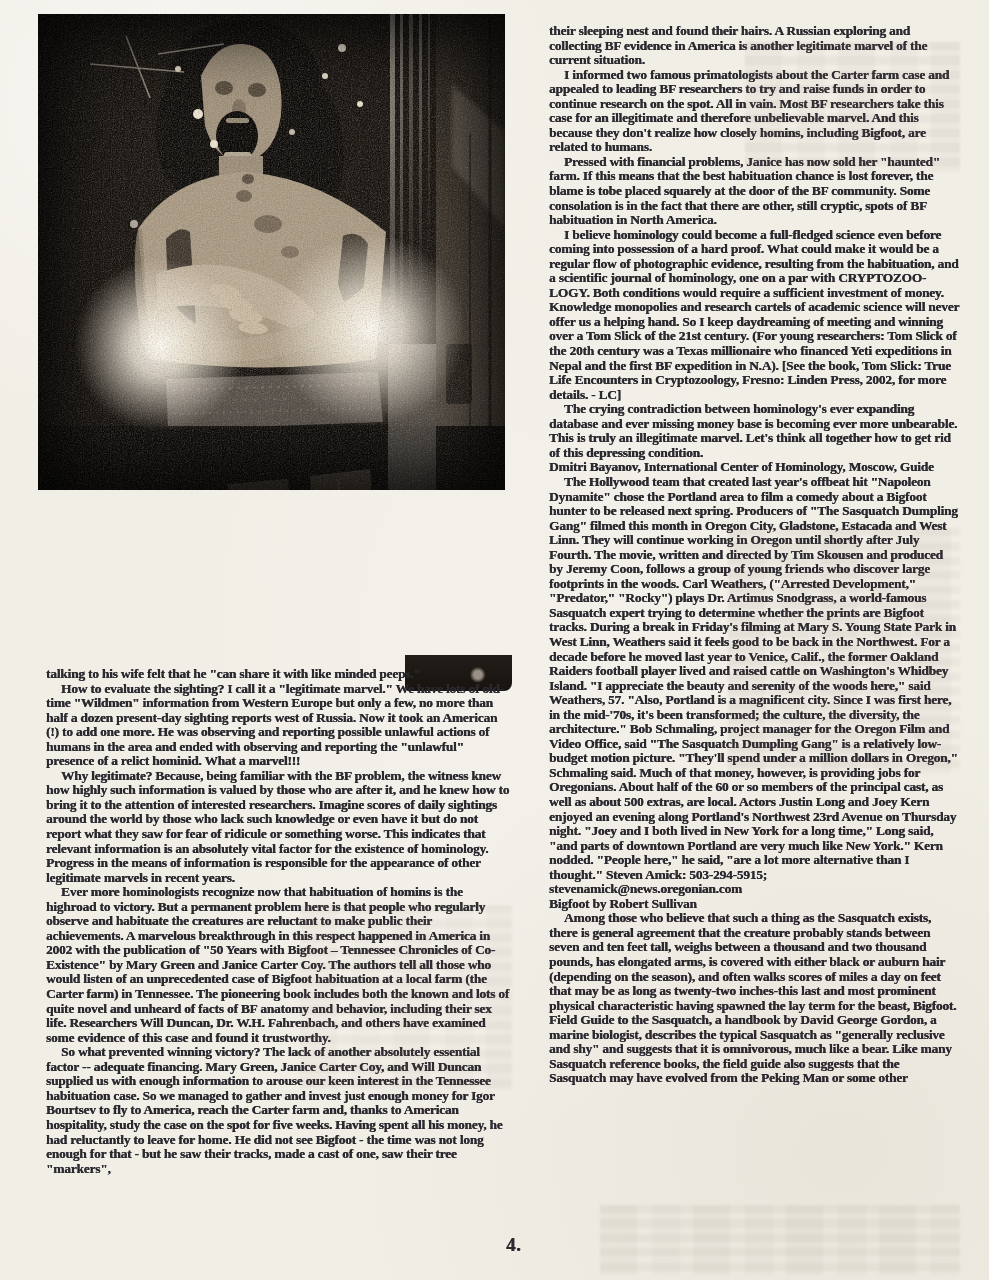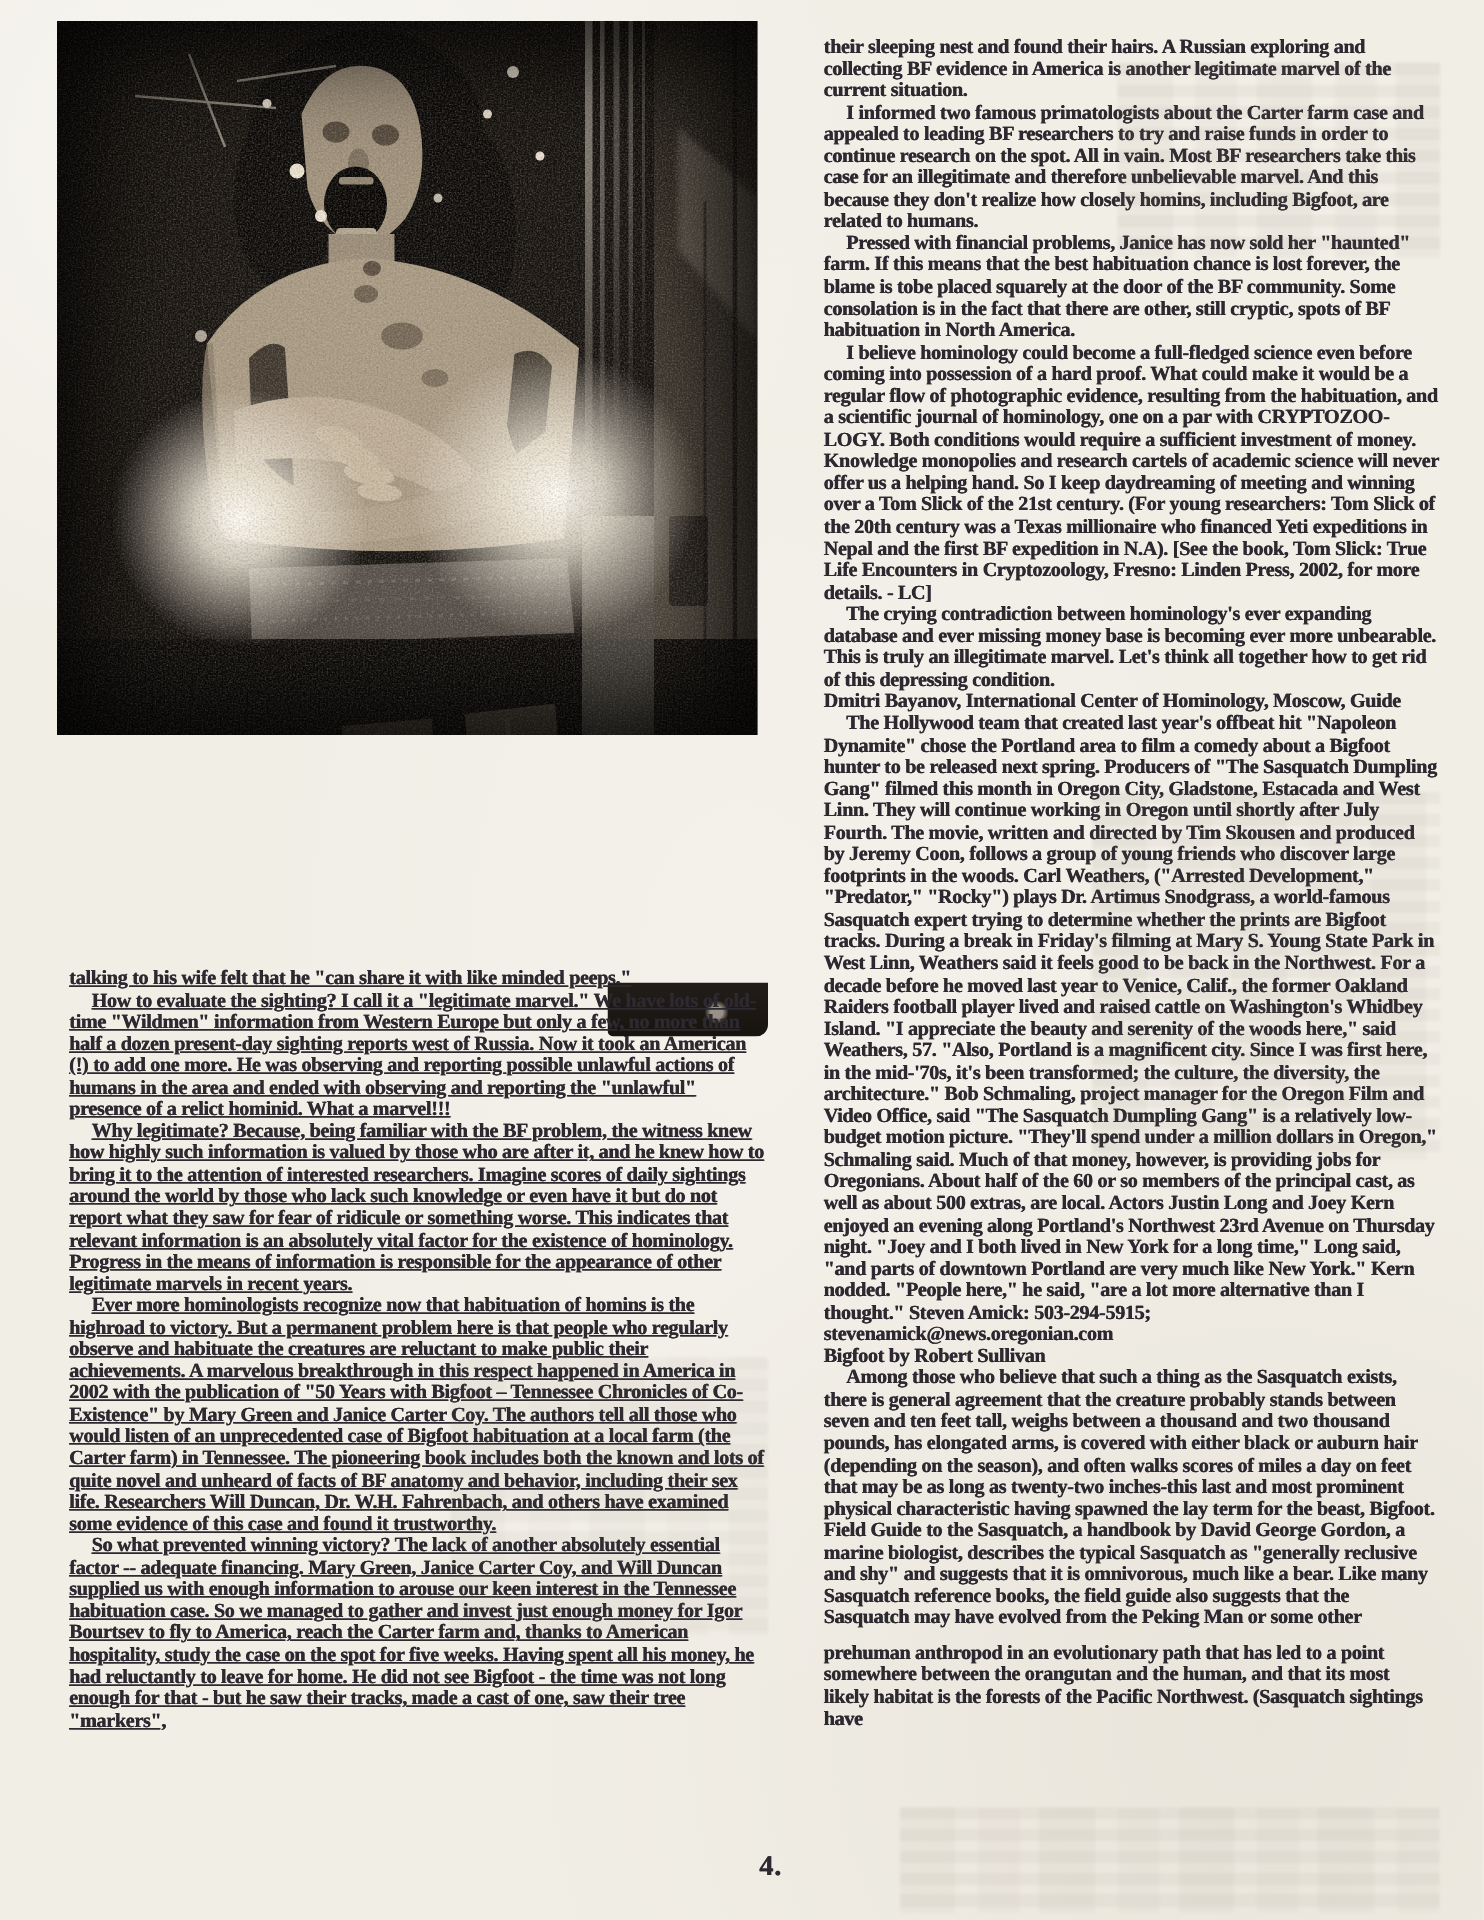--- a/index.html
+++ b/index.html
@@ -52,21 +52,21 @@
 
   
   .textcol{position:absolute;font-size:13.4px;line-height:14.55px;letter-spacing:-0.2px;}
   .textcol .para{
     margin:0;text-indent:15px;
     text-shadow:0.35px 0 0 currentColor; 
   }
   .para.cont,.para.head,.para.line,.para.sig,.para.contgap{text-indent:0;}
   .para.head{margin-top:14px;}
   .para.contgap{margin-top:9px;}
-  .col-left-text{left:46px;top:645px;width:464px;text-decoration:underline;}
+  .col-left-text{left:46px;top:667px;width:464px;}
   .col-right-text{left:549px;top:24px;width:410px;}
 
   .page-number{
     position:absolute;left:506px;top:1234px;font-size:19px;letter-spacing:0.5px;
     text-shadow:0.4px 0 0 currentColor;
   }
 
   
   .ghost{
     position:absolute;pointer-events:none;filter:blur(1px);opacity:0.55;
@@ -237,21 +237,20 @@
 
   <p class="para cont">their sleeping nest and found their hairs. A Russian exploring and collecting BF evidence in America is another legitimate marvel of the current situation.</p>
       <p class="para body">I informed two famous primatologists about the Carter farm case and appealed to leading BF researchers to try and raise funds in order to continue research on the spot. All in vain. Most BF researchers take this case for an illegitimate and therefore unbelievable marvel. And this because they don't realize how closely homins, including Bigfoot, are related to humans.</p>
       <p class="para body">Pressed with financial problems, Janice has now sold her "haunted" farm. If this means that the best habituation chance is lost forever, the blame is tobe placed squarely at the door of the BF community. Some consolation is in the fact that there are other, still cryptic, spots of BF habituation in North America.</p>
       <p class="para body">I believe hominology could become a full-fledged science even before coming into possession of a hard proof. What could make it would be a regular flow of photographic evidence, resulting from the habituation, and a scientific journal of hominology, one on a par with CRYPTOZOO-LOGY. Both conditions would require a sufficient investment of money. Knowledge monopolies and research cartels of academic science will never offer us a helping hand. So I keep daydreaming of meeting and winning over a Tom Slick of the 21st century. (For young researchers: Tom Slick of the 20th century was a Texas millionaire who financed Yeti expeditions in Nepal and the first BF expedition in N.A). [See the book, Tom Slick: True Life Encounters in Cryptozoology, Fresno: Linden Press, 2002, for more details. - LC]</p>
       <p class="para body">The crying contradiction between hominology's ever expanding database and ever missing money base is becoming ever more unbearable. This is truly an illegitimate marvel. Let's think all together how to get rid of this depressing condition.</p>
       <p class="para sig">Dmitri Bayanov, International Center of Hominology, Moscow, Guide</p>
       <p class="para body">The Hollywood team that created last year's offbeat hit "Napoleon Dynamite" chose the Portland area to film a comedy about a Bigfoot hunter to be released next spring. Producers of "The Sasquatch Dumpling Gang" filmed this month in Oregon City, Gladstone, Estacada and West Linn. They will continue working in Oregon until shortly after July Fourth. The movie, written and directed by Tim Skousen and produced by Jeremy Coon, follows a group of young friends who discover large footprints in the woods.  Carl Weathers, ("Arrested Development," "Predator," "Rocky") plays Dr. Artimus Snodgrass, a world-famous Sasquatch expert trying to determine whether the prints are Bigfoot tracks. During a break in Friday's filming at Mary S. Young State Park in West Linn, Weathers said it feels good to be back in the Northwest. For a decade before he moved last year to Venice, Calif., the former Oakland Raiders football player lived and raised cattle on Washington's Whidbey Island. "I appreciate the beauty and serenity of the woods here," said Weathers, 57. "Also, Portland is a magnificent city. Since I was first here, in the mid-'70s, it's been transformed; the culture, the diversity, the architecture." Bob Schmaling, project manager for the Oregon Film and Video Office, said "The Sasquatch Dumpling Gang" is a relatively low-budget motion picture. "They'll spend under a million dollars in Oregon," Schmaling said. Much of that money, however, is providing jobs for Oregonians. About half of the 60 or so members of the principal cast, as well as about 500 extras, are local. Actors Justin Long and Joey Kern enjoyed an evening along Portland's Northwest 23rd Avenue on Thursday night. "Joey and I both lived in New York for a long time," Long said, "and parts of downtown Portland are very much like New York." Kern nodded. "People here," he said, "are a lot more alternative than I thought." Steven Amick: 503-294-5915; stevenamick@news.oregonian.com</p>
       <p class="para line">Bigfoot by Robert Sullivan</p>
       <p class="para body">Among those who believe that such a thing as the Sasquatch exists, there is general agreement that the creature probably stands between seven and ten feet tall, weighs between a thousand and two thousand pounds, has elongated arms, is covered with either black or auburn hair (depending on the season), and often walks scores of miles a day on feet that may be as long as twenty-two inches-this last and most prominent physical characteristic having spawned the lay term for the beast, Bigfoot. Field Guide to the Sasquatch, a handbook by David George Gordon, a marine biologist, describes the typical Sasquatch as "generally reclusive and shy" and suggests that it is omnivorous, much like a bear. Like many Sasquatch reference books, the field guide also suggests that the Sasquatch may have evolved from the Peking Man or some other</p>
-      <p class="para contgap">prehuman anthropod in an evolutionary path that has led to a point somewhere between the orangutan and the human, and that its most likely habitat is the forests of the Pacific Northwest. (Sasquatch sightings have</p>
     </div>
 
   <div class="page-number">4.</div>
 
   <div class="ghost g1"></div>
   <div class="ghost g2"></div>
   <div class="ghost g3"></div>
   <div class="ghost g4"></div>
 
 </div>

